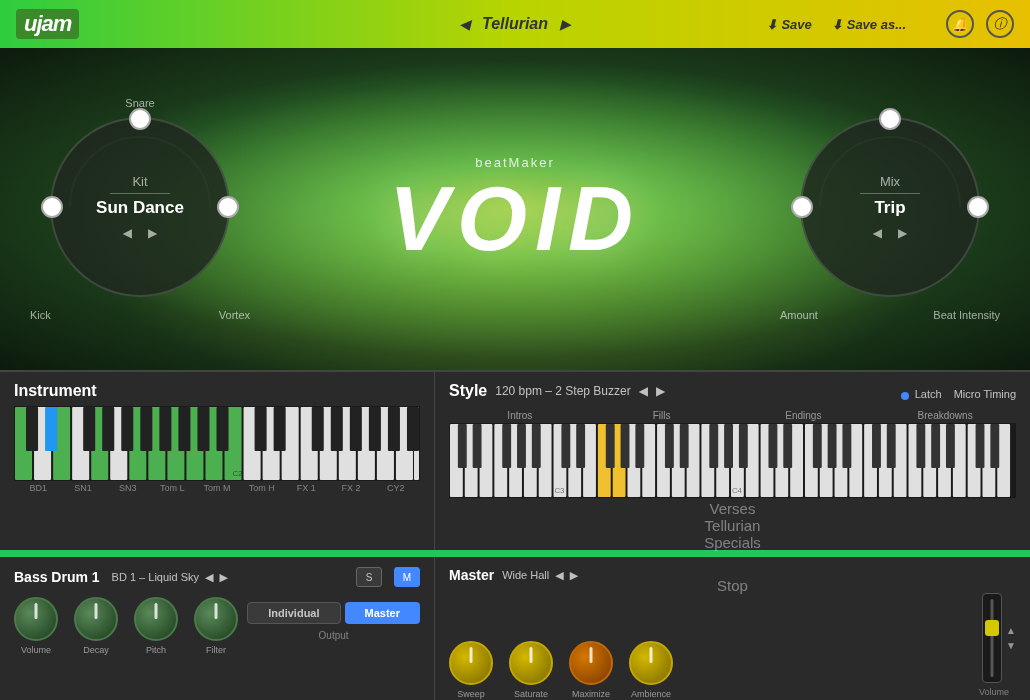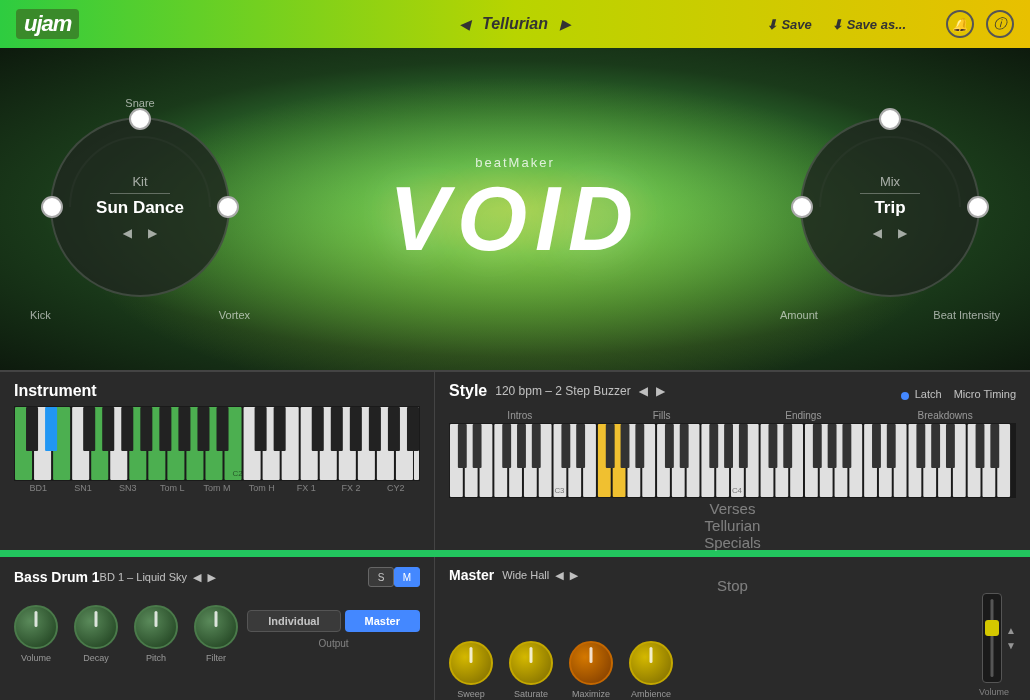--- a/index.html
+++ b/index.html
@@ -270,22 +270,22 @@
       border-right: 1px solid #444;
     }
     .master-panel {
       flex: 1;
       padding: 10px 14px;
     }
 
     .panel-bottom-header {
       display: flex;
       align-items: center;
-      gap: 0;
-      margin-bottom: 18px;
+      gap: 12px;
+      margin-bottom: 10px;
     }
     .panel-bottom-title {
       font-size: 14px;
       font-weight: 700;
       color: white;
     }
     .preset-selector {
       display: flex;
       align-items: center;
       gap: 6px;

